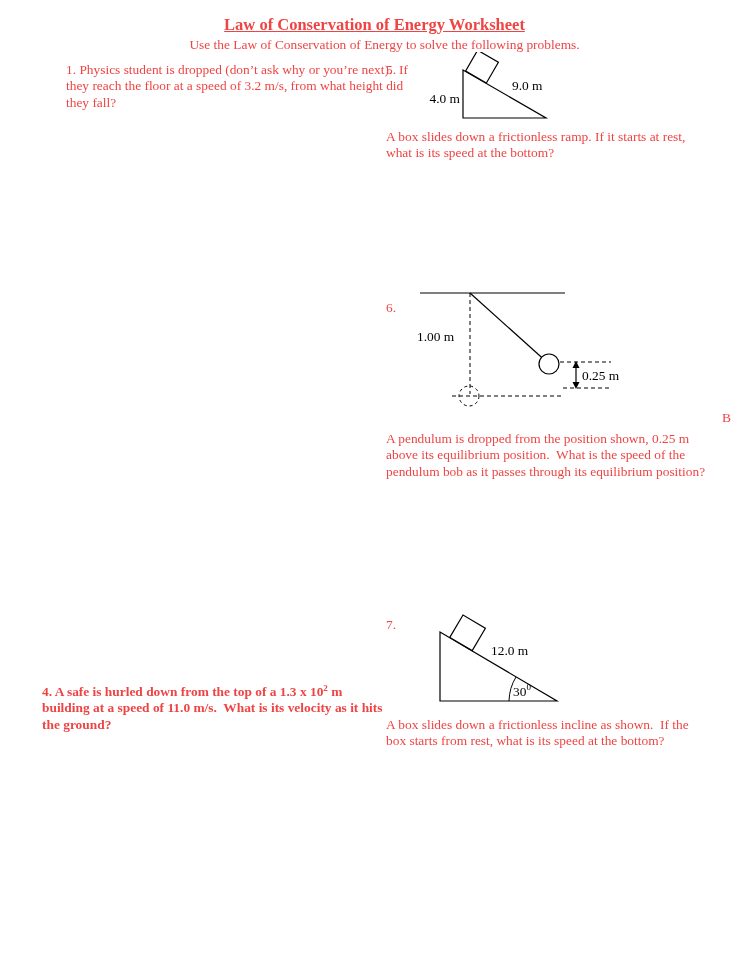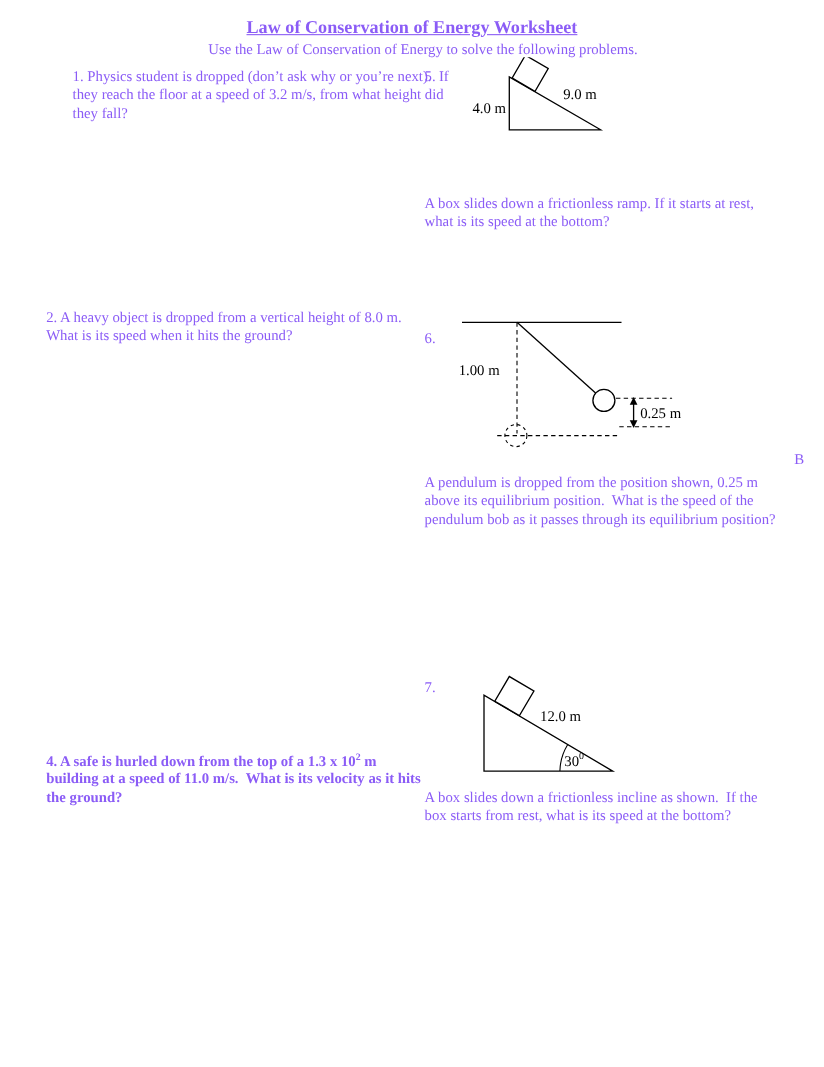--- a/index.html
+++ b/index.html
@@ -4,21 +4,21 @@
 <style>
   * { margin: 0; padding: 0; box-sizing: border-box; }
   html, body { background: #ffffff; }
   .page {
     position: relative;
     width: 749px;
     height: 970px;
     background: #ffffff;
     font-family: "Liberation Serif", serif;
     font-size: 13.4px;
-    color: #8b5cf6;
+    color: #ef4444;
     overflow: hidden;
   }
   .abs { position: absolute; }
   .title {
     top: 15px; left: 0; width: 100%;
     text-align: center;
     font-size: 16.5px;
     font-weight: bold;
     text-decoration: underline;
   }
@@ -44,35 +44,34 @@
 </head>
 <body>
 
 <div class="page">
 
   <div class="abs title">Law of Conservation of Energy Worksheet</div>
   <div class="abs subtitle">Use the Law of Conservation of Energy to solve the following problems.</div>
 
   <div class="abs problem" style="left:42px; top:62px; width:350px;margin-left:24px;">1. Physics student is dropped (don’t ask why or you’re next).  If they reach the floor at a speed of 3.2 m/s, from what height did they fall?</div>
 
-  <div class="abs problem" style="left:42px; top:281px; width:350px;">2. A heavy object is dropped from a vertical height of 8.0 m.  What is its speed when it hits the ground?</div>
 
 
   <div class="abs problem" style="left:42px; top:684px; width:350px;font-weight:bold;"><span>4. A safe is hurled down from the top of a 1.3 x 10</span><sup>2</sup><span> m building at a speed of 11.0 m/s.  What is its velocity as it hits the ground?</span></div>
 
   <div class="abs pnum" style="left:386px; top:62px;">5.</div>
 
   <svg class="abs" style="left:418px; top:52px;" width="215" height="90" viewBox="0 0 215 90">
     <polygon points="45,18 45,66 128,66" fill="none" stroke="#000" stroke-width="1.2"></polygon>
     <rect x="-12" y="-24" width="24" height="24" transform="translate(58,25) rotate(30)" fill="#ffffff" stroke="#000" stroke-width="1.2"></rect>
     <text x="94" y="38">9.0 m</text>
     <text x="42" y="51" text-anchor="end">4.0 m</text>
   </svg>
 
-  <div class="abs problem" style="left:386px; top:129px; width:322px;margin-top:48px;">A box slides down a frictionless ramp. If it starts at rest, what is its speed at the bottom?</div>
+  <div class="abs problem" style="left:386px; top:129px; width:322px;">A box slides down a frictionless ramp. If it starts at rest, what is its speed at the bottom?</div>
 
   <div class="abs pnum" style="left:386px; top:300px;">6.</div>
 
   <svg class="abs" style="left:413px; top:283px;" width="222" height="140" viewBox="0 0 222 140">
     <line x1="7" y1="10" x2="152" y2="10" stroke="#000" stroke-width="1.2"></line>
     <line x1="57" y1="10" x2="57" y2="111" stroke="#000" stroke-width="1" stroke-dasharray="4 3"></line>
     <line x1="57" y1="10" x2="136" y2="81" stroke="#000" stroke-width="1.2"></line>
     <circle cx="136" cy="81" r="10" fill="#ffffff" stroke="#000" stroke-width="1.2"></circle>
     <circle cx="56" cy="113" r="10" fill="none" stroke="#000" stroke-width="1" stroke-dasharray="3 3"></circle>
     <line x1="39" y1="113" x2="150" y2="113" stroke="#000" stroke-width="1" stroke-dasharray="4 3"></line>

